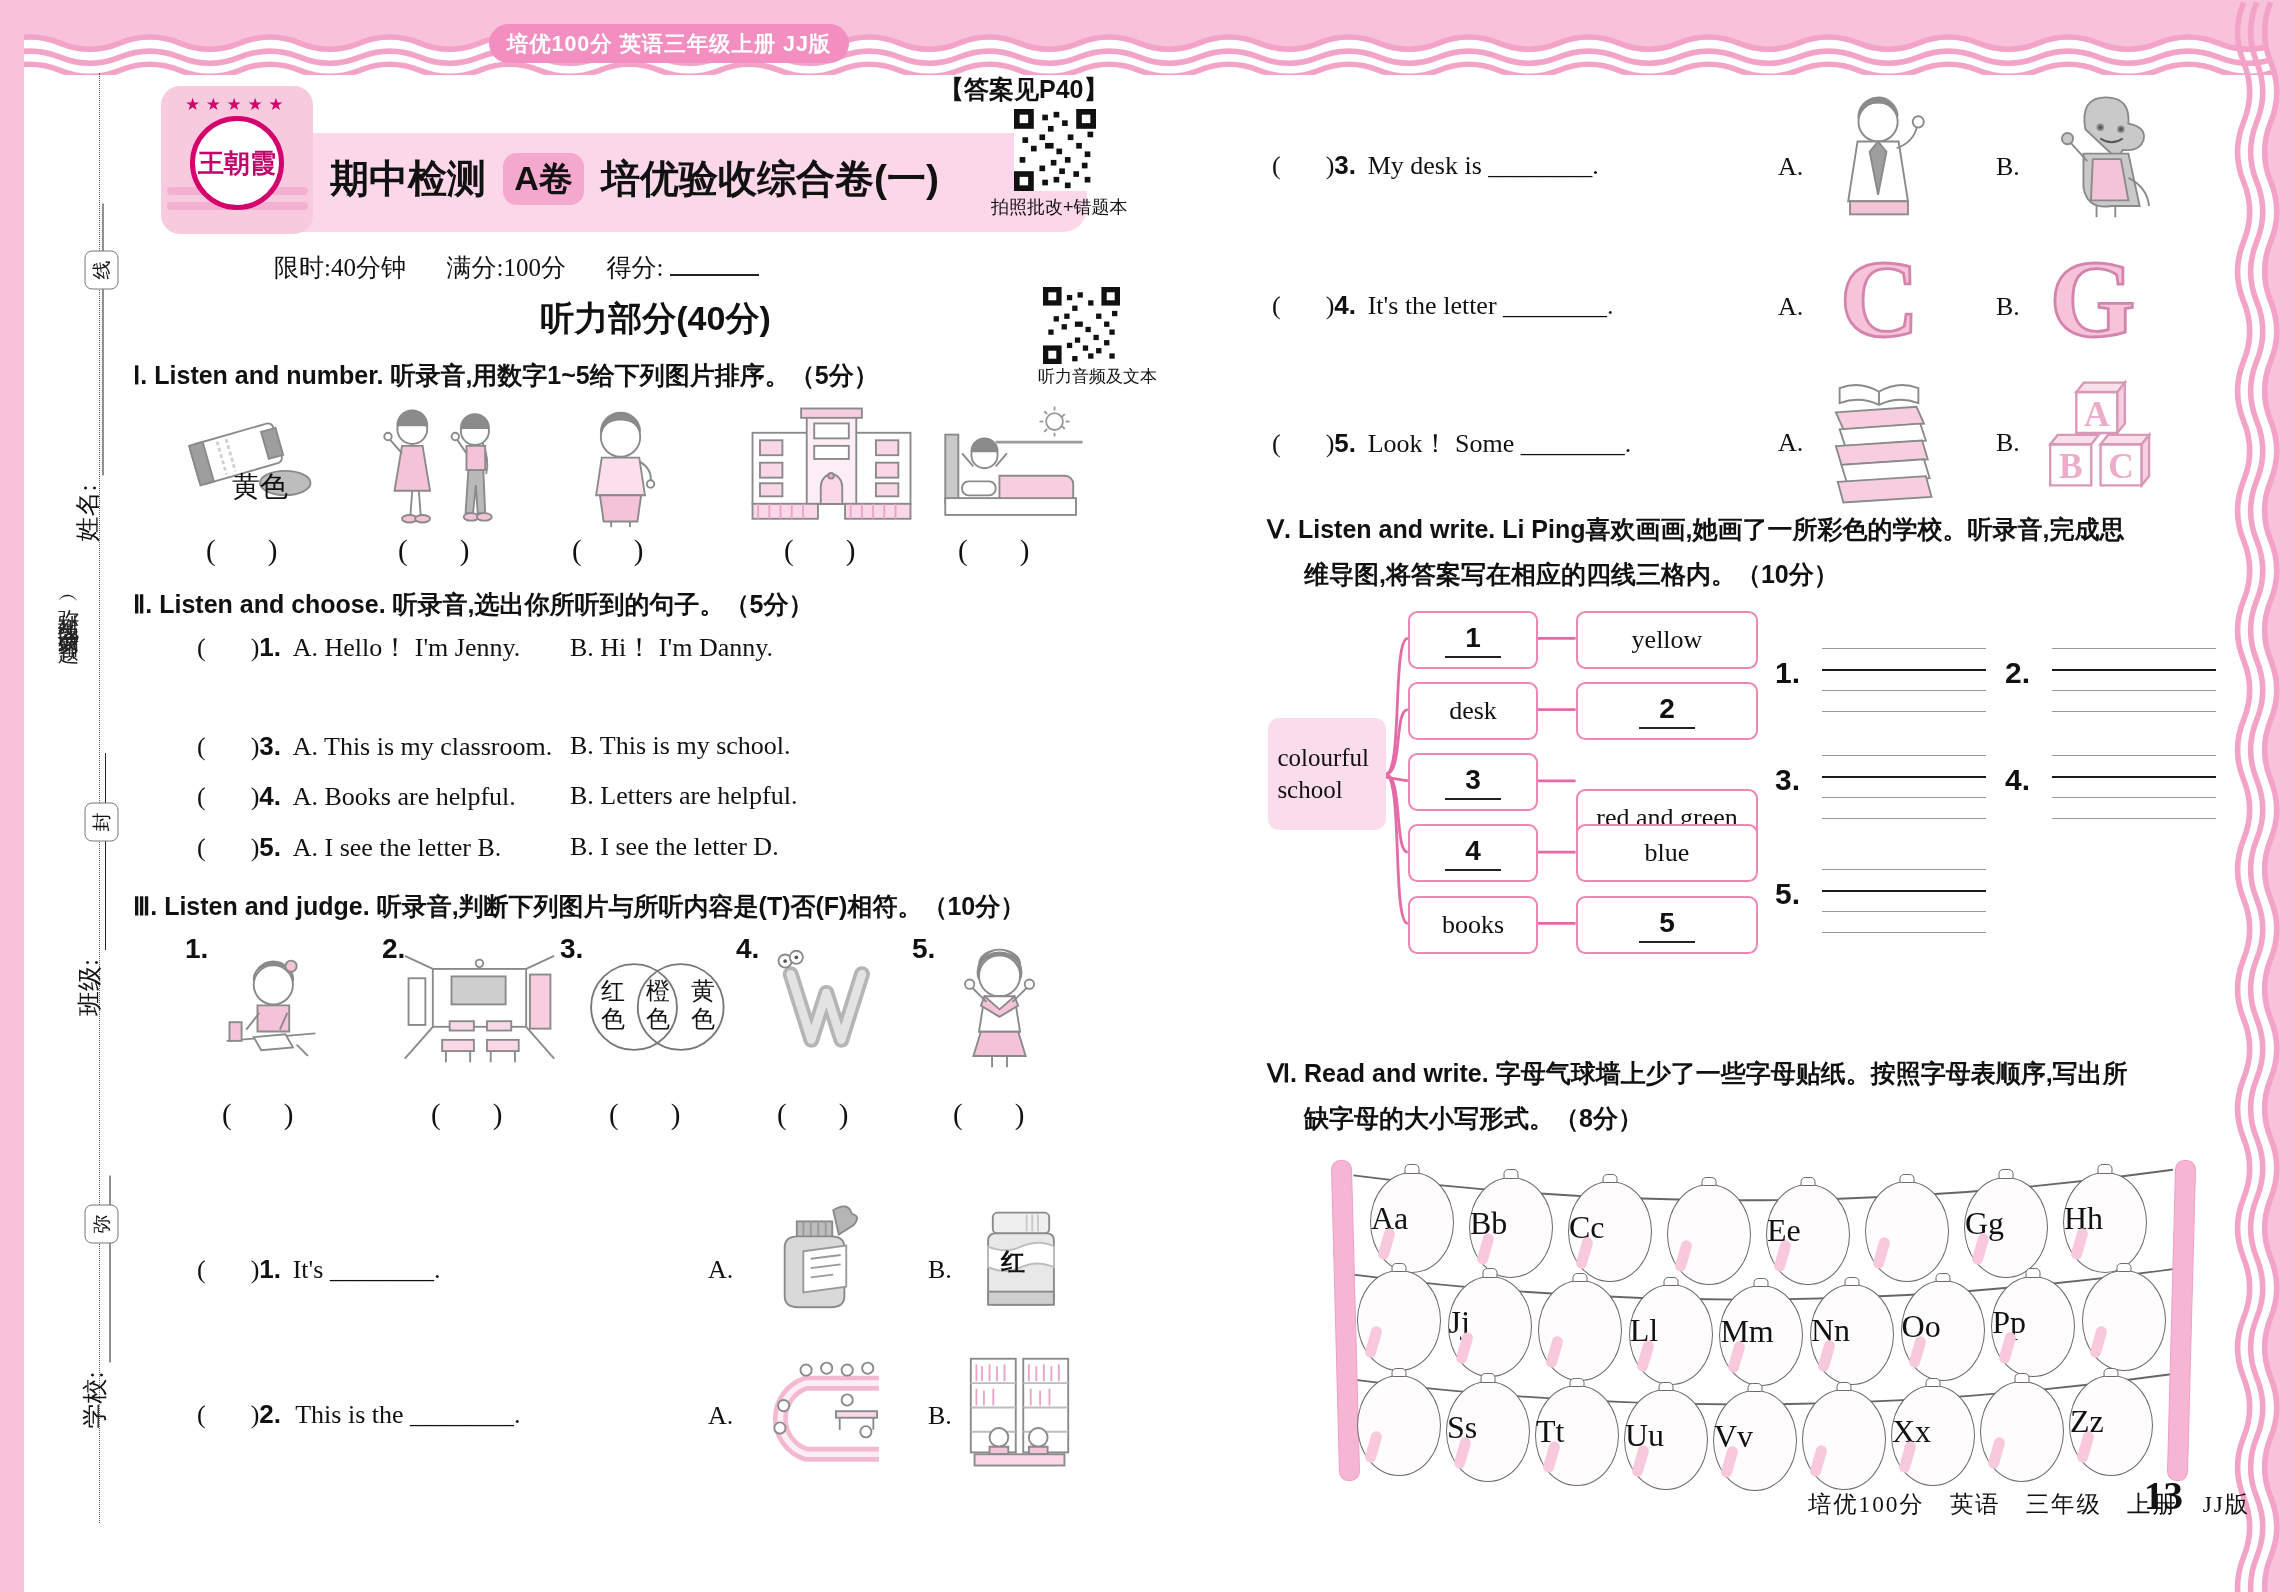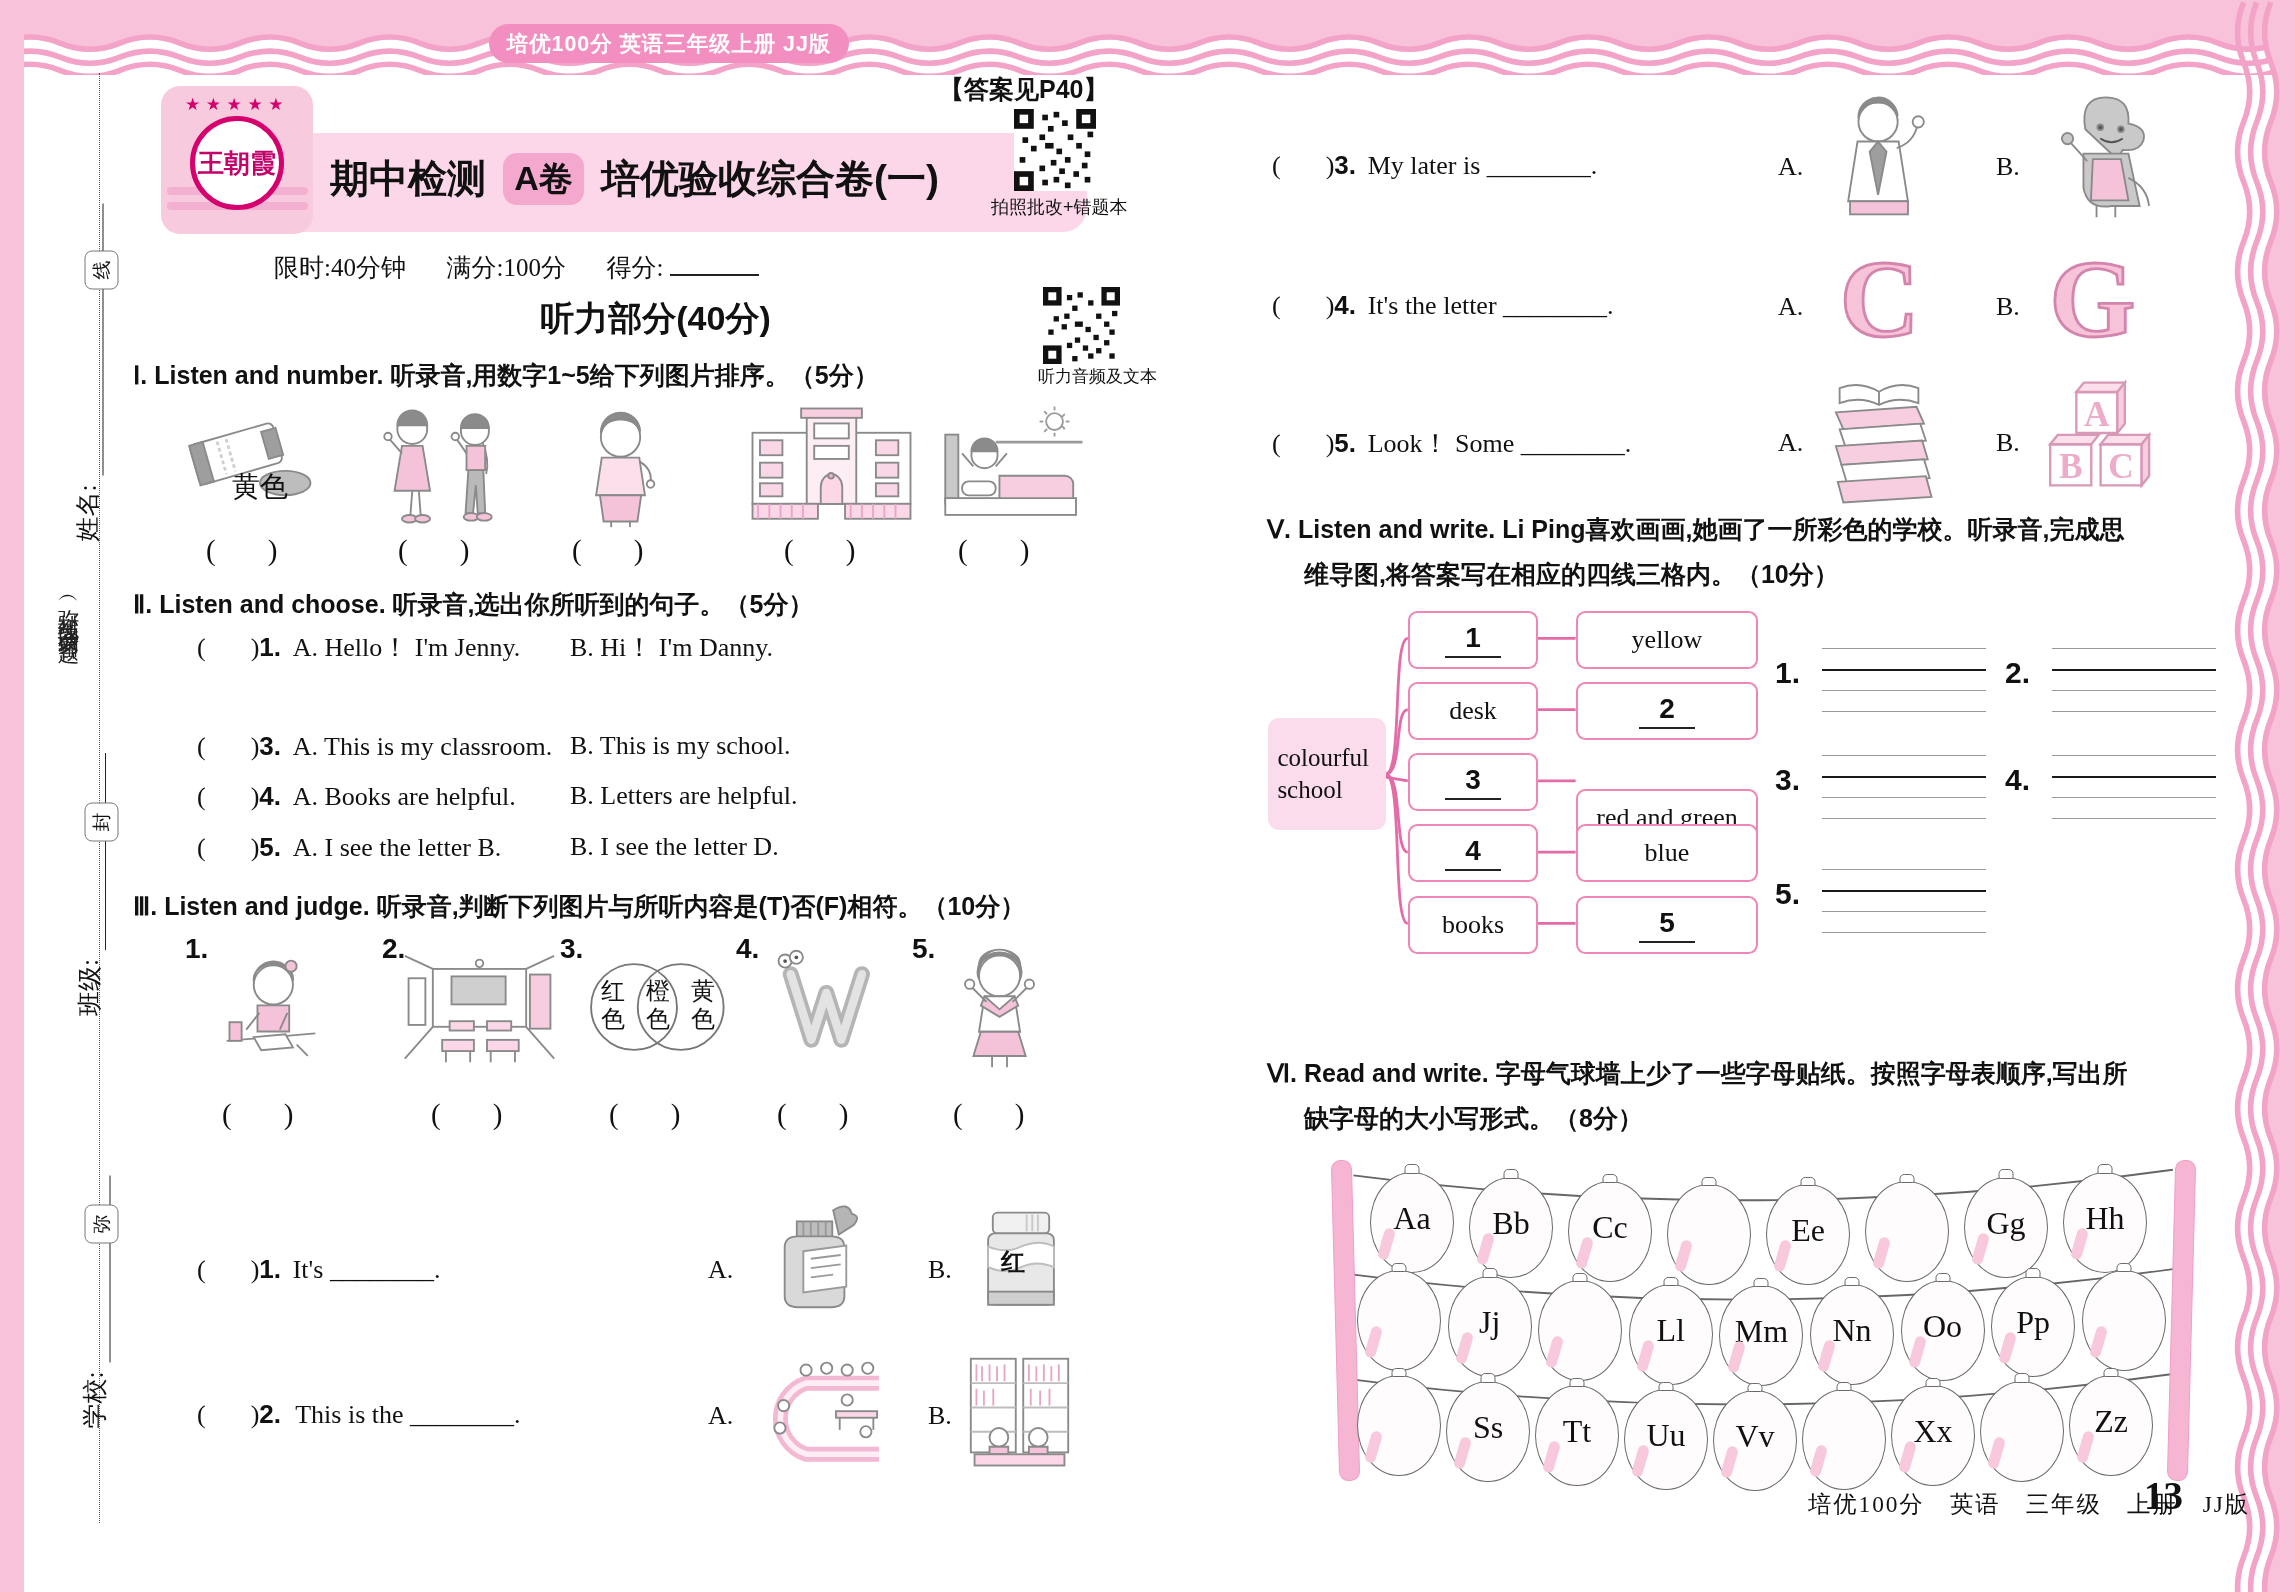--- a/index.html
+++ b/index.html
@@ -28,21 +28,21 @@
   .mm-root span{font-family:"Liberation Serif",serif;font-size:25px;line-height:1.3;}
   
   .wgrid{position:absolute;width:164px;}
   .wgrid .ln{height:0;border-top:1.4px solid #999;}
   .wgrid .ln + .ln{margin-top:19.7px;}
   .wgrid .ln.bold{border-top:2.3px solid #1a1a1a;}
   .wnum{position:absolute;font:700 30px "Liberation Sans",sans-serif;}
   
   .brow{position:absolute;display:flex;}
   .balloon{position:relative;width:84px;height:101px;background:#fefcfd;border:1.9px solid #6a6a6a;
-           border-radius:50%;display:flex;align-items:center;justify-content:center;flex:0 0 auto;box-sizing:border-box;}
+           border-radius:50%;display:flex;align-items:center;flex:0 0 auto;box-sizing:border-box;}
   .balloon::before{content:"";position:absolute;top:-8.4px;left:50%;transform:translateX(-50%);
            width:13px;height:7.5px;background:#fff;border:1.9px solid #6a6a6a;border-radius:4.7px 4.7px 1.9px 1.9px;}
   .balloon::after{content:"";position:absolute;left:10.3px;bottom:12px;width:11.2px;height:32px;
            background:#f8c8dc;border-radius:9.4px;transform:rotate(16deg);}
   .balloon .lt{font-family:"Liberation Serif",serif;font-size:32px;transform:translateY(-3.7px);}
   .pole{position:absolute;width:19px;height:319px;border-radius:9.4px;background:#f6b6d3;border:1.9px solid #ef9ec7;}
   
   .vwrap{position:absolute;display:flex;align-items:flex-end;transform:rotate(-90deg);white-space:nowrap;}
   .vwrap .lab{font-family:"Liberation Serif",serif;font-size:25px;}
   .vline{display:inline-block;border-bottom:1.9px solid #222;height:7.5px;margin-left:9.4px;}
@@ -520,21 +520,21 @@
       <circle cx="34" cy="88" r="10"></circle>
         <circle cx="76" cy="88" r="10"></circle>
       <path d="M24,98 h20 v8 h-20 z" fill="#f5c3d9"></path>
         <path d="M66,98 h20 v8 h-20 z" fill="#f5c3d9"></path>
       <rect x="8" y="106" width="96" height="12" fill="#fbd7e8"></rect>
     </g>
   </svg>
 
   <div class="abs" style="left:1272px;top:150px">
     <span class="lp">(</span><span class="gsp"></span><span class="rp">)</span><span class="num" style="font-size:26px">3.</span>
-    <span class="stem" style="margin-left:7.5px">My later is ________.</span>
+    <span class="stem" style="margin-left:7.5px">My desk is ________.</span>
   </div>
   <span class="abs optlab" style="left:1778px;top:152px">A.</span>
   <svg class="abs" style="left:1822px;top:90px" width="114" height="131" viewBox="0 0 122 140">
     <g fill="none" stroke="#8a8a8a" stroke-width="2">
       <circle cx="60" cy="34" r="21" fill="#fff"></circle>
       <path d="M39,30 a21,21 0 0 1 42,-2 q-2,-14 -21,-15 q-19,1 -21,17 z" fill="#8b8b8b"></path>
       <path d="M38,55 h44 l10,64 h-64 z" fill="#fff"></path>
       <path d="M60,55 l9,11 l-9,46 l-9,-46 z" fill="#9e9e9e"></path>
       <path d="M80,62 q18,-6 22,-24"></path>
         <circle cx="103" cy="34" r="6" fill="#fff"></circle>

